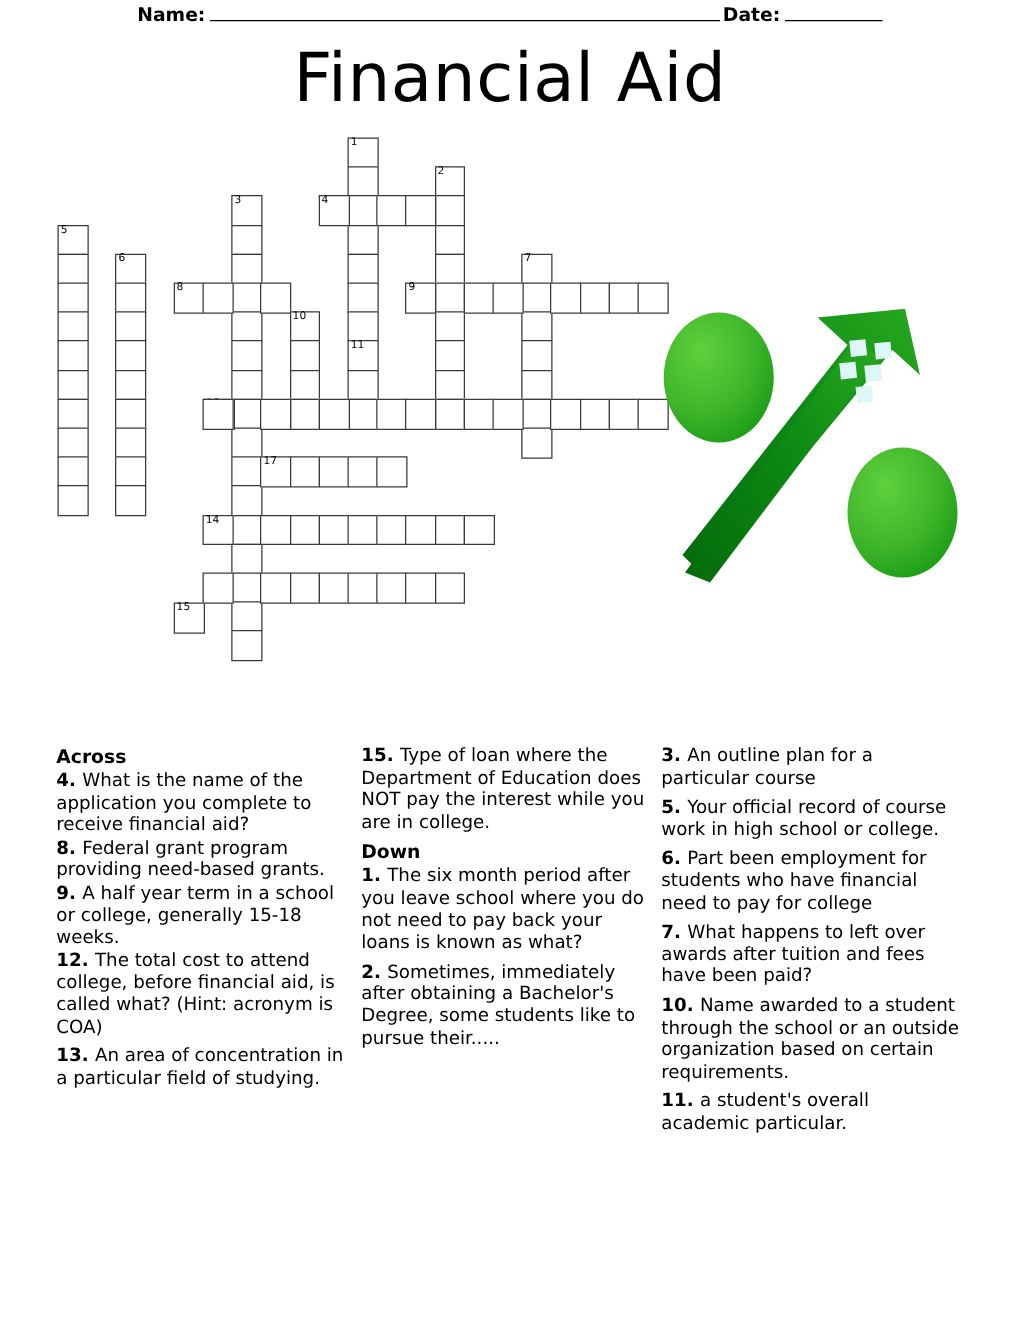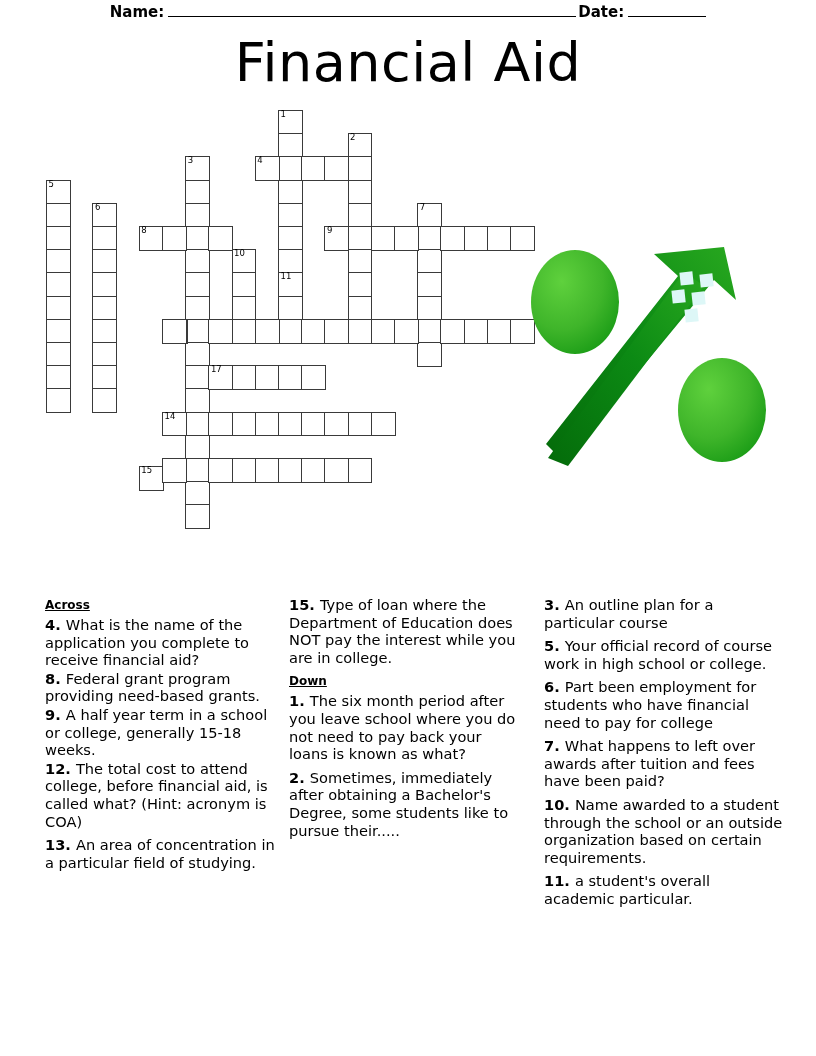--- a/index.html
+++ b/index.html
@@ -108,26 +108,25 @@
   }
   .clue-col {
     position: absolute;
     top: 0;
     width: 240px;
     font-size: 14.6px;
     line-height: 17.6px;
   }
   #clue-col-1 { left: 45px;  width: 233px; }
   #clue-col-2 { left: 289px; width: 233px; }
-  #clue-col-3 { left: 529px; width: 240px; margin-left: 15px; }
+  #clue-col-3 { left: 529px; width: 240px; }
 
   .section-head {
     font-weight: bold;
-    text-decoration: underline;
-    font-size: 12px;
+    font-size: 15px;
     line-height: 19px;
     margin-bottom: 1px;
   }
   .clue {
     margin: 0 0 6px 0;
   }
   .clue.tight { margin-bottom: 1px; }
   .clue-num {
     font-weight: bold;
   }
@@ -269,21 +268,21 @@
       <span class="num">14</span>
     </div>
     <div class="cell" style="left: 208.4px; top: 411.6px; width: 24.8px; height: 24.8px;"></div>
     <div class="cell" style="left: 231.6px; top: 411.6px; width: 24.8px; height: 24.8px;"></div>
     <div class="cell" style="left: 254.8px; top: 411.6px; width: 24.8px; height: 24.8px;"></div>
     <div class="cell" style="left: 278px; top: 411.6px; width: 24.8px; height: 24.8px;"></div>
     <div class="cell" style="left: 301.2px; top: 411.6px; width: 24.8px; height: 24.8px;"></div>
     <div class="cell" style="left: 324.4px; top: 411.6px; width: 24.8px; height: 24.8px;"></div>
     <div class="cell" style="left: 347.6px; top: 411.6px; width: 24.8px; height: 24.8px;"></div>
     <div class="cell" style="left: 370.8px; top: 411.6px; width: 24.8px; height: 24.8px;"></div>
-    <div class="cell" style="left: 138.8px; top: 466px; width: 24.8px; height: 24.8px; text-align: right;">
+    <div class="cell" style="left: 138.8px; top: 482px; width: 24.8px; height: 24.8px; text-align: right;">
       <span class="num">15</span>
     </div>
     <div class="cell" style="left: 162px; top: 458px; width: 24.8px; height: 24.8px;"></div>
     <div class="cell" style="left: 208.4px; top: 458px; width: 24.8px; height: 24.8px;"></div>
     <div class="cell" style="left: 231.6px; top: 458px; width: 24.8px; height: 24.8px;"></div>
     <div class="cell" style="left: 254.8px; top: 458px; width: 24.8px; height: 24.8px;"></div>
     <div class="cell" style="left: 278px; top: 458px; width: 24.8px; height: 24.8px;"></div>
     <div class="cell" style="left: 301.2px; top: 458px; width: 24.8px; height: 24.8px;"></div>
     <div class="cell" style="left: 324.4px; top: 458px; width: 24.8px; height: 24.8px;"></div>
     <div class="cell" style="left: 347.6px; top: 458px; width: 24.8px; height: 24.8px;"></div>

